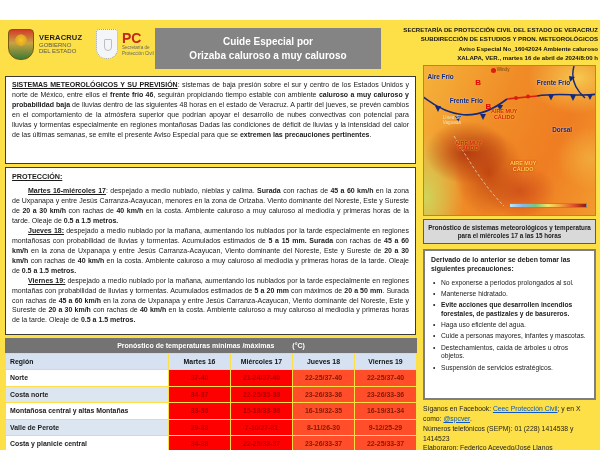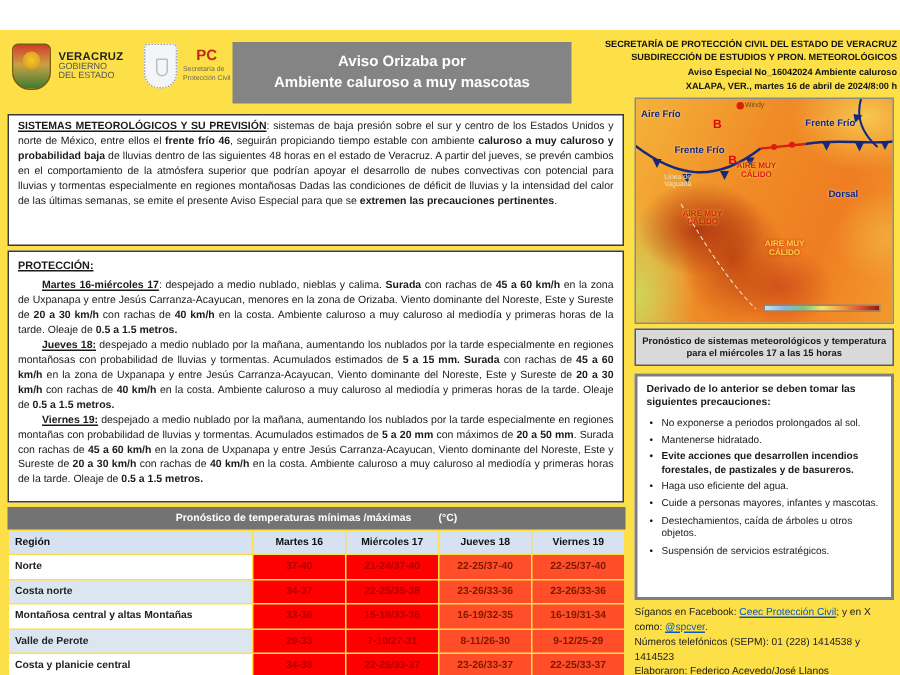--- a/index.html
+++ b/index.html
@@ -14,21 +14,21 @@
          background:radial-gradient(10px 10px at 50% 35%, #f4c430 0%, #e2a520 55%, rgba(0,0,0,0) 60%),
                     linear-gradient(180deg,#d23c2a 0%,#c8a341 45%,#3f7a36 100%);}
   .vera-text{line-height:1.05;}
   .v1{font-size:7.5px;font-weight:bold;color:#222;letter-spacing:.2px;}
   .v2{font-size:6px;color:#555;}
   .logo-pc{position:absolute;left:96px;top:9px;display:flex;align-items:center;gap:4px;}
   .pc-shield{width:22px;height:30px;border:1.5px dotted #9aa0a8;border-radius:3px 3px 10px 10px;
              background:#f4f5f6;position:relative;}
   .pc-shield:after{content:"";position:absolute;left:7px;top:9px;width:6px;height:10px;
              border:1px solid #b9bec4;border-radius:1px 1px 4px 4px;}
-  .pc-abbr{font-size:10px;font-weight:bold;color:#c2271d;line-height:1;text-align:center;}
+  .pc-abbr{font-size:14px;font-weight:bold;color:#c2271d;line-height:1;}
   .pc-sub{font-size:4.6px;color:#666;line-height:1.25;}
   .title-box{position:absolute;left:155px;top:8px;width:226px;height:41px;background:#848484;
              color:#fff;font-weight:bold;font-size:10px;text-align:center;
              display:flex;flex-direction:column;justify-content:center;gap:3px;}
   .org{position:absolute;right:2px;top:5px;width:218px;text-align:right;
        font-size:6.1px;font-weight:bold;color:#111;line-height:1.55;}
 
   
   .box{position:absolute;left:5px;width:411px;border:1px solid #3a3a3a;background:#fff;
        padding:3px 6px;font-size:7px;line-height:1.42;text-align:justify;}
@@ -106,22 +106,22 @@
     </div>
     <div class="logo-pc">
       <div class="pc-shield"></div>
       <div>
         <div class="pc-abbr">PC</div>
         <div class="pc-sub">Secretaría de</div>
         <div class="pc-sub">Protección Civil</div>
       </div>
     </div>
     <div class="title-box">
-      <div>Aviso Orizaba por</div>
-      <div>Ambiente caluroso a muy mascotas</div>
+      <div>Cuide Especial por</div>
+      <div>Orizaba caluroso a muy caluroso</div>
     </div>
     <div class="org">
       <div>SECRETARÍA DE PROTECCIÓN CIVIL DEL ESTADO DE VERACRUZ</div>
       <div>SUBDIRECCIÓN DE ESTUDIOS Y PRON. METEOROLÓGICOS</div>
       <div>Aviso Especial No_16042024 Ambiente caluroso</div>
       <div>XALAPA, VER., martes 16 de abril de 2024/8:00 h</div>
     </div>
   </div>
 
   <div class="box box1">

